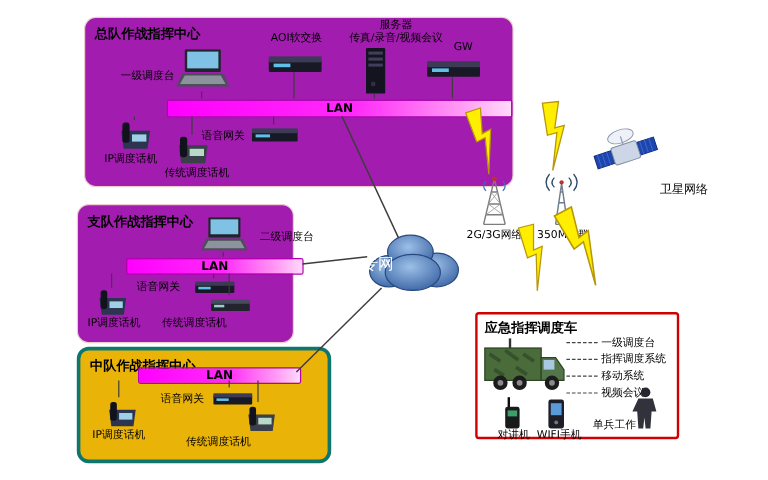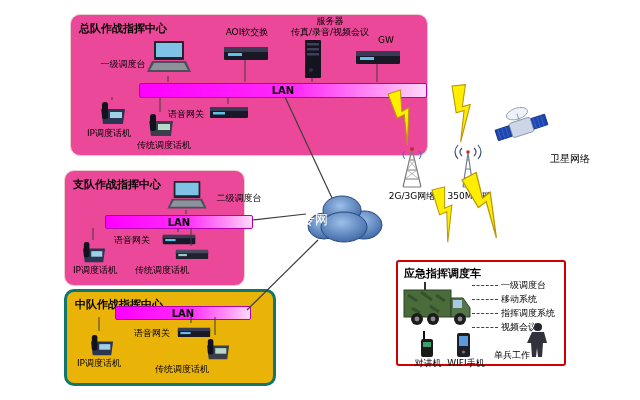--- a/index.html
+++ b/index.html
@@ -1,21 +1,21 @@
 <!DOCTYPE html>
 <html><head>
 <meta charset="utf-8">
 <style>
   * { margin:0; padding:0; box-sizing:border-box; }
   html,body { background:#fff; }
   body { font-family:"DejaVu Sans","Liberation Sans",sans-serif; }
   #canvas { position:relative; width:640px; height:400px; background:#ffffff; overflow:hidden; }
 
   .box { position:absolute; border-radius:10px; }
-  .hq-box, .det-box { background:#ec4899; border:1px solid #eccdce; }
+  .hq-box, .det-box { background:#a21caf; border:1px solid #eccdce; }
   .sq-box { background:#eab308; border:3px solid #0f766e; }
   .veh-box { background:#ffffff; border:2px solid #cf0000; border-radius:3px; }
 
   .box-title { position:absolute; font-size:11px; font-weight:bold; color:#000; white-space:nowrap; }
   .lbl { position:absolute; font-size:9px; color:#000; text-align:center; line-height:1.2; white-space:nowrap; }
   .lan { position:absolute; display:flex; align-items:center; justify-content:center;
          font-size:10px; font-weight:bold; color:#000;
          background:linear-gradient(90deg,#ff00ff,#ff2cf8 55%,#ff9af4 85%,#ffd9fb);
          border:1px solid #b300b3; border-radius:2px; }
   .dev { position:absolute; }
@@ -220,25 +220,25 @@
         <circle cx="58" cy="39" r="2.4" fill="#8a8a8a"></circle>
     </svg>
 
     <div class="sys-list" style="left:74px; top:16px;">
       <div class="sys-row">
         <span class="sys-dash"></span>
         <span class="sys-lbl">一级调度台</span>
       </div>
       <div class="sys-row">
         <span class="sys-dash"></span>
+        <span class="sys-lbl">指挥调度系统</span>
+      </div>
+      <div class="sys-row">
+        <span class="sys-dash"></span>
         <span class="sys-lbl">移动系统</span>
-      </div>
-      <div class="sys-row">
-        <span class="sys-dash"></span>
-        <span class="sys-lbl">指挥调度系统</span>
       </div>
       <div class="sys-row">
         <span class="sys-dash"></span>
         <span class="sys-lbl">视频会议</span>
       </div>
     </div>
 
     <svg class="dev" style="left:22px; top:68px;" width="18" height="28" viewBox="0 0 18 28">
       <rect x="3" y="1" width="2" height="9" fill="#0d0d0d"></rect>
       <rect x="1" y="9" width="12" height="18" rx="2" fill="#1a1a1a"></rect>

